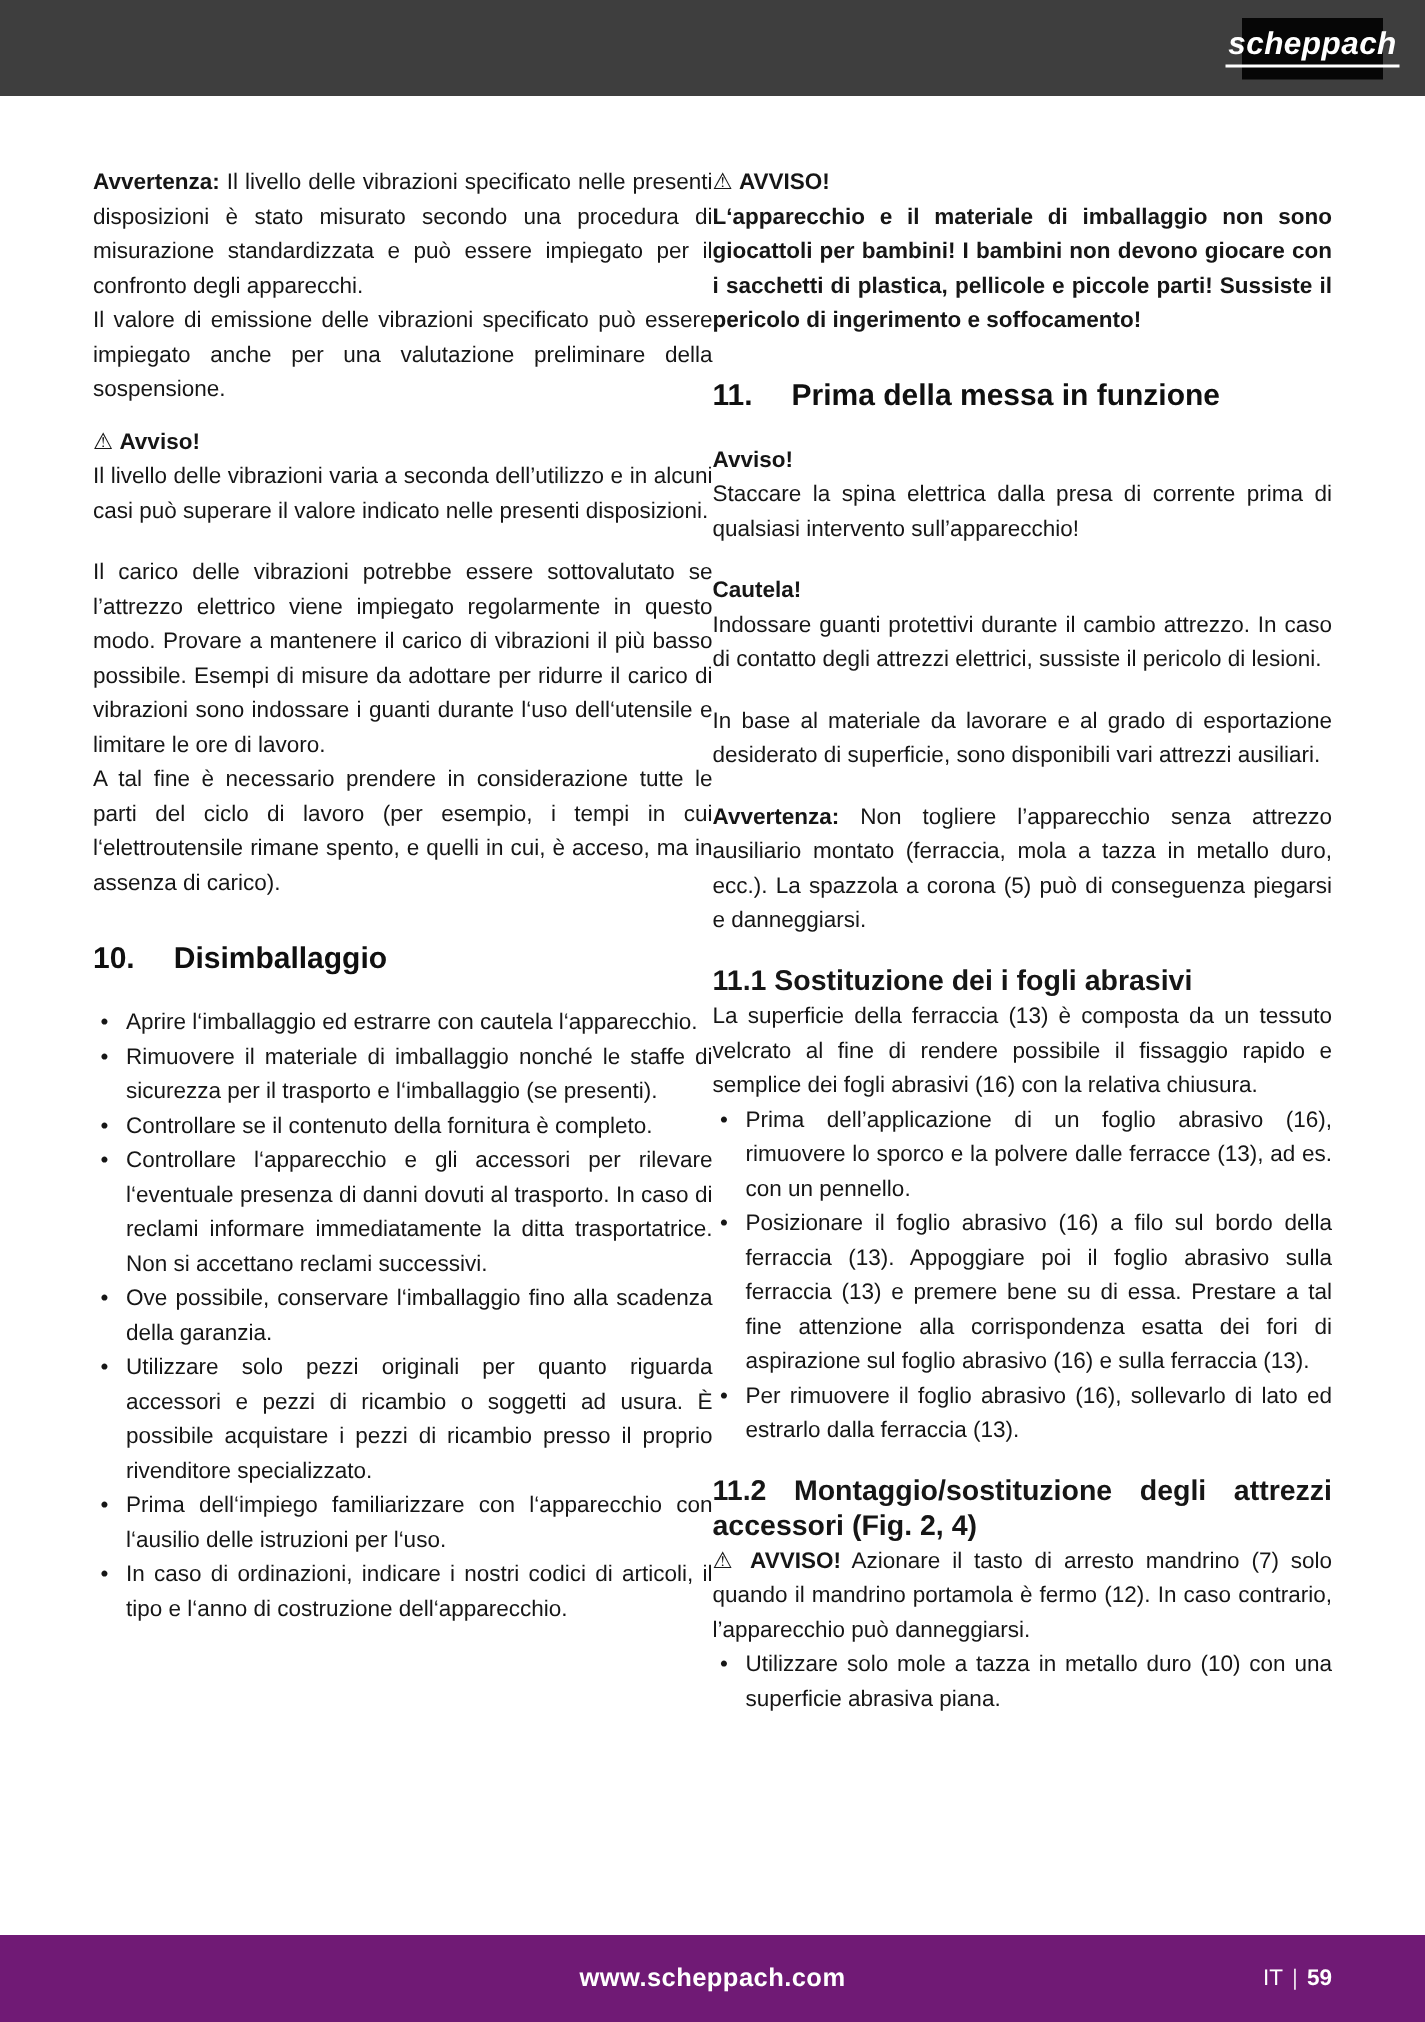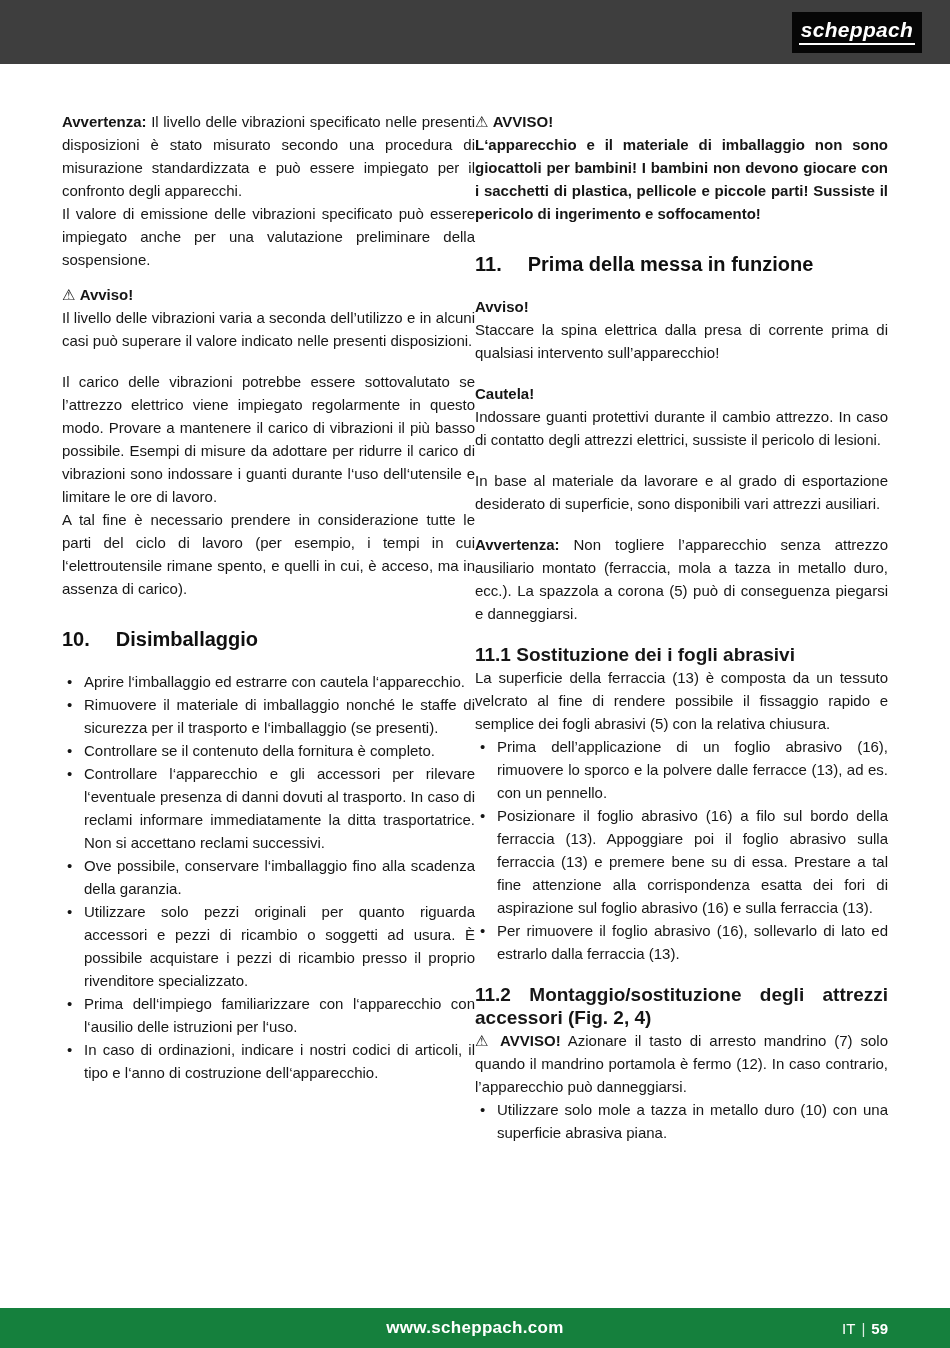--- a/index.html
+++ b/index.html
@@ -14,21 +14,21 @@
 
   
   .topbar {
     position: absolute; top: 0; left: 0; width: 100%; height: 64px;
     background: #3e3e3e;
     display: flex; align-items: center; justify-content: flex-end;
     padding-right: 28px; box-sizing: border-box;
   }
   .logo-box {
     background: #060606;
-    width: 130px; height: 41px;
+    width: 94px; height: 41px;
     display: flex; align-items: center; justify-content: center;
   }
   .logo-text {
     color: #ffffff;
     font-style: italic; font-weight: 700; font-size: 21px;
     line-height: 1; letter-spacing: .3px;
     border-bottom: 2px solid #ffffff;
     padding: 0 2px 3px 2px;
   }
 
@@ -76,22 +76,22 @@
   }
   ul.bullets li::before {
     content: "\2022";
     position: absolute; left: 5px; top: 0;
   }
 
   .warn-icon { font-weight: 400; }
 
   
   .bottombar {
-    position: absolute; left: 0; bottom: 0; width: 100%; height: 40px;
-    background: #15803d; color: #ffffff;
+    position: absolute; left: 0; bottom: 0; width: 100%; height: 58px;
+    background: #701a75; color: #ffffff;
   }
   .website {
     position: absolute; left: 50%; top: 50%;
     transform: translate(-50%, -50%);
     font-weight: 700; font-size: 17px; letter-spacing: .3px;
   }
   .page-ref {
     position: absolute; right: 62px; top: 50%;
     transform: translateY(-50%);
     font-size: 15px;
@@ -144,21 +144,21 @@
     <p>Staccare la spina elettrica dalla presa di corrente prima di qualsiasi intervento sull’apparecchio!</p>
 
     <p class="gap"><strong>Cautela!</strong></p>
     <p>Indossare guanti protettivi durante il cambio attrezzo. In caso di contatto degli attrezzi elettrici, sussiste il pericolo di lesioni.</p>
 
     <p class="gap">In base al materiale da lavorare e al grado di esportazione desiderato di superficie, sono disponibili vari attrezzi ausiliari.</p>
 
     <p class="gap"><strong>Avvertenza:</strong> <span>Non togliere l’apparecchio senza attrezzo ausiliario montato (ferraccia, mola a tazza in metallo duro, ecc.). La spazzola a corona (5) può di conseguenza piegarsi e danneggiarsi.</span></p>
 
     <h3 class="sub-heading">11.1 Sostituzione dei i fogli abrasivi</h3>
-    <p>La superficie della ferraccia (13) è composta da un tessuto velcrato al fine di rendere possibile il fissaggio rapido e semplice dei fogli abrasivi (5) con la relativa chiusura.</p>
+    <p>La superficie della ferraccia (13) è composta da un tessuto velcrato al fine di rendere possibile il fissaggio rapido e semplice dei fogli abrasivi (16) con la relativa chiusura.</p>
     <ul class="bullets">
         <li>Prima dell’applicazione di un foglio abrasivo (16), rimuovere lo sporco e la polvere dalle ferracce (13), ad es. con un pennello.</li>
         <li>Posizionare il foglio abrasivo (16) a filo sul bordo della ferraccia (13). Appoggiare poi il foglio abrasivo sulla ferraccia (13) e premere bene su di essa. Prestare a tal fine attenzione alla corrispondenza esatta dei fori di aspirazione sul foglio abrasivo (16) e sulla ferraccia (13).</li>
         <li>Per rimuovere il foglio abrasivo (16), sollevarlo di lato ed estrarlo dalla ferraccia (13).</li>
       </ul>
 
     <h3 class="sub-heading">11.2 Montaggio/sostituzione degli attrezzi accessori (Fig. 2, 4)</h3>
     <p><span class="warn-icon">⚠</span> <strong>AVVISO!</strong> <span>Azionare il tasto di arresto mandrino (7) solo quando il mandrino portamola è fermo (12). In caso contrario, l’apparecchio può danneggiarsi.</span></p>
     <ul class="bullets">
         <li>Utilizzare solo mole a tazza in metallo duro (10) con una superficie abrasiva piana.</li>

